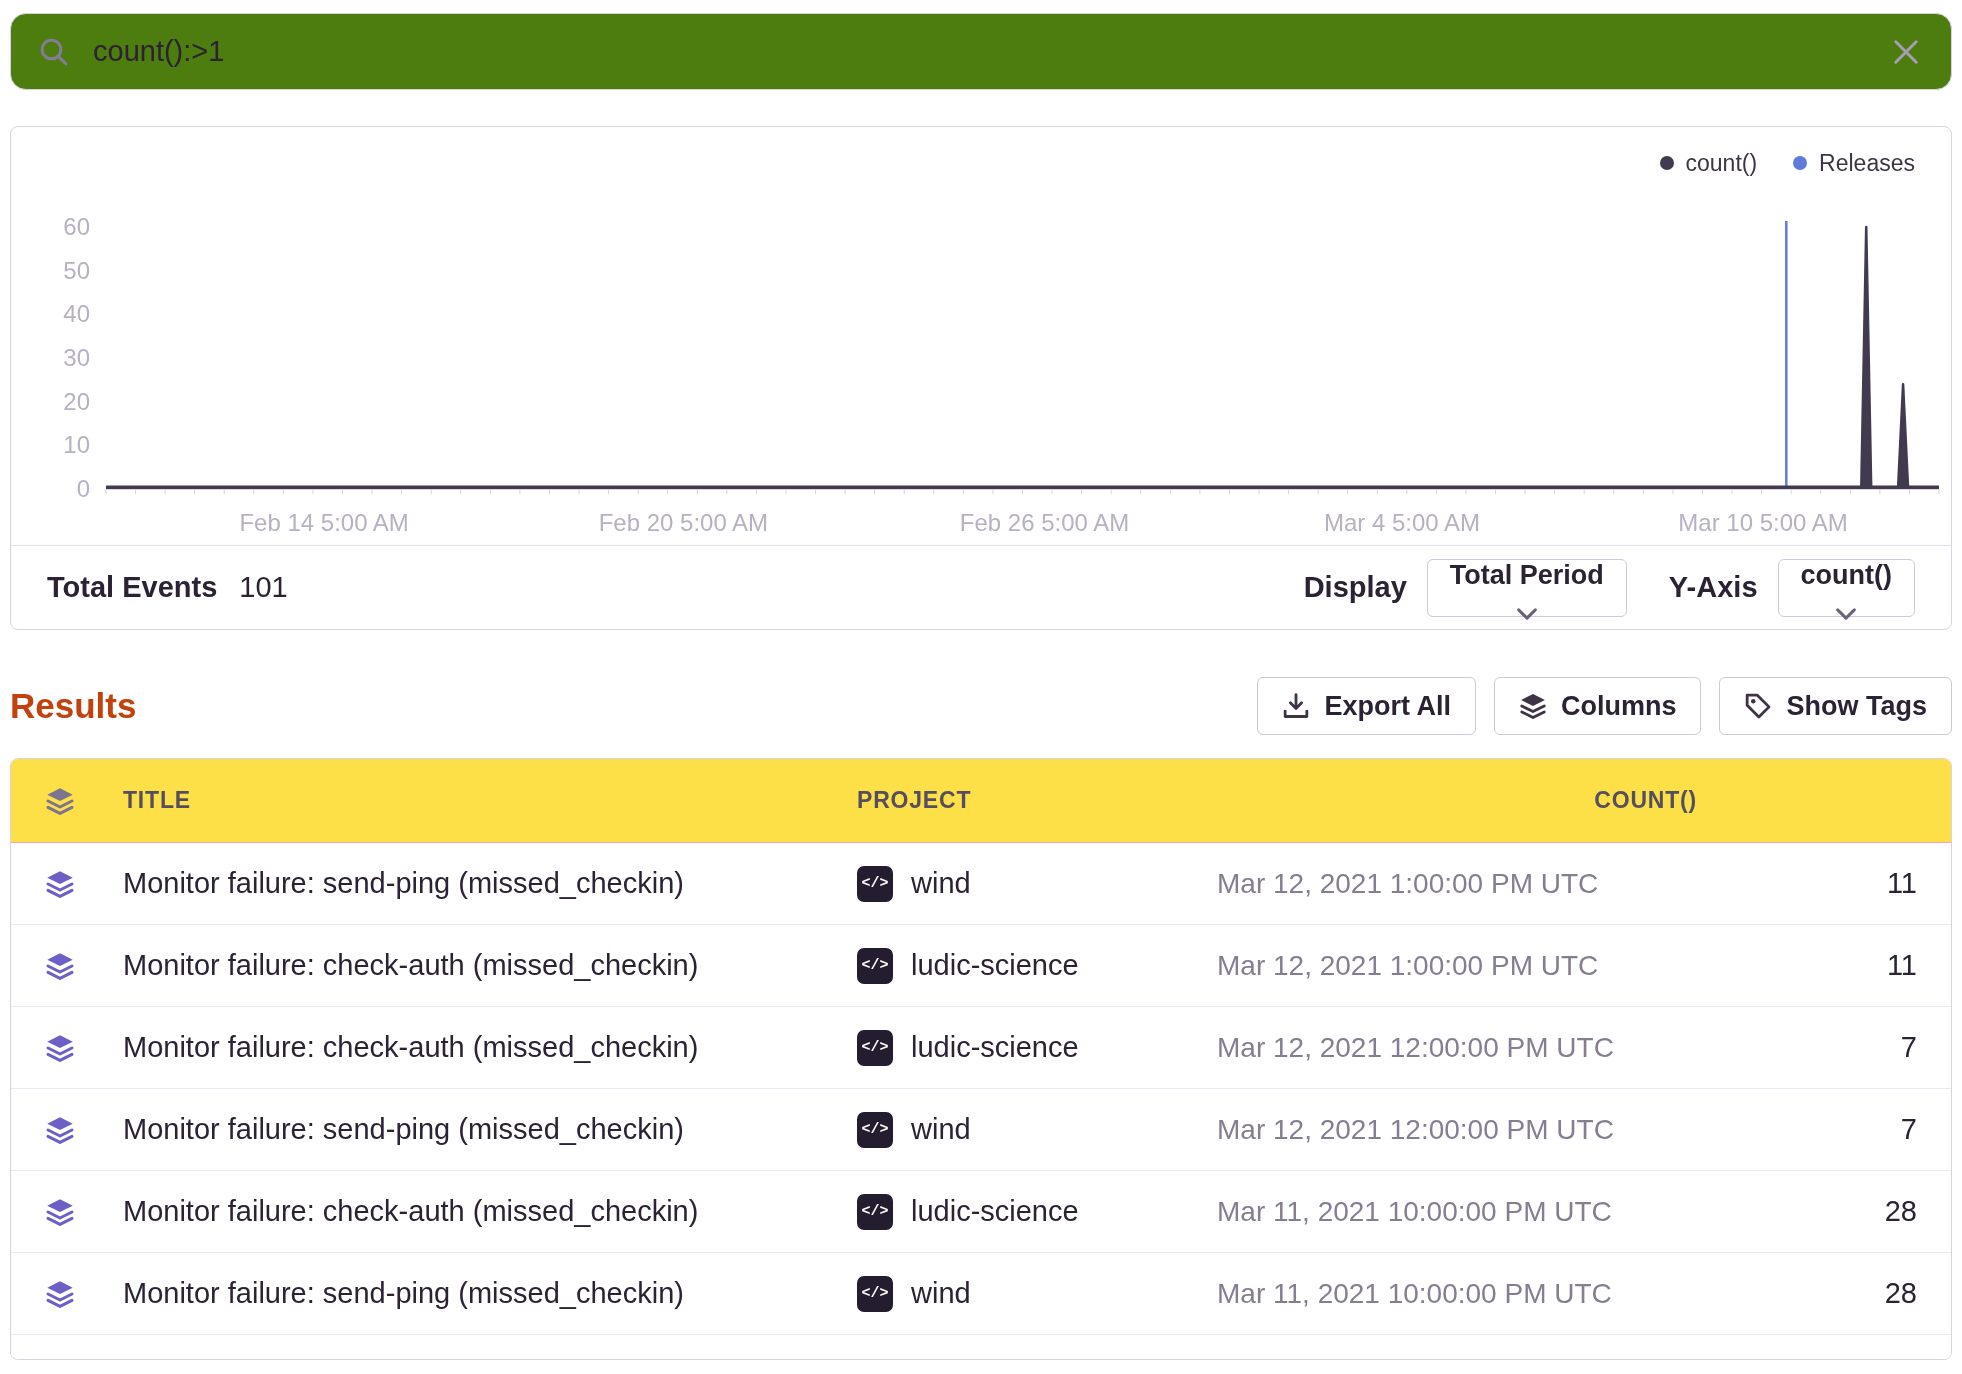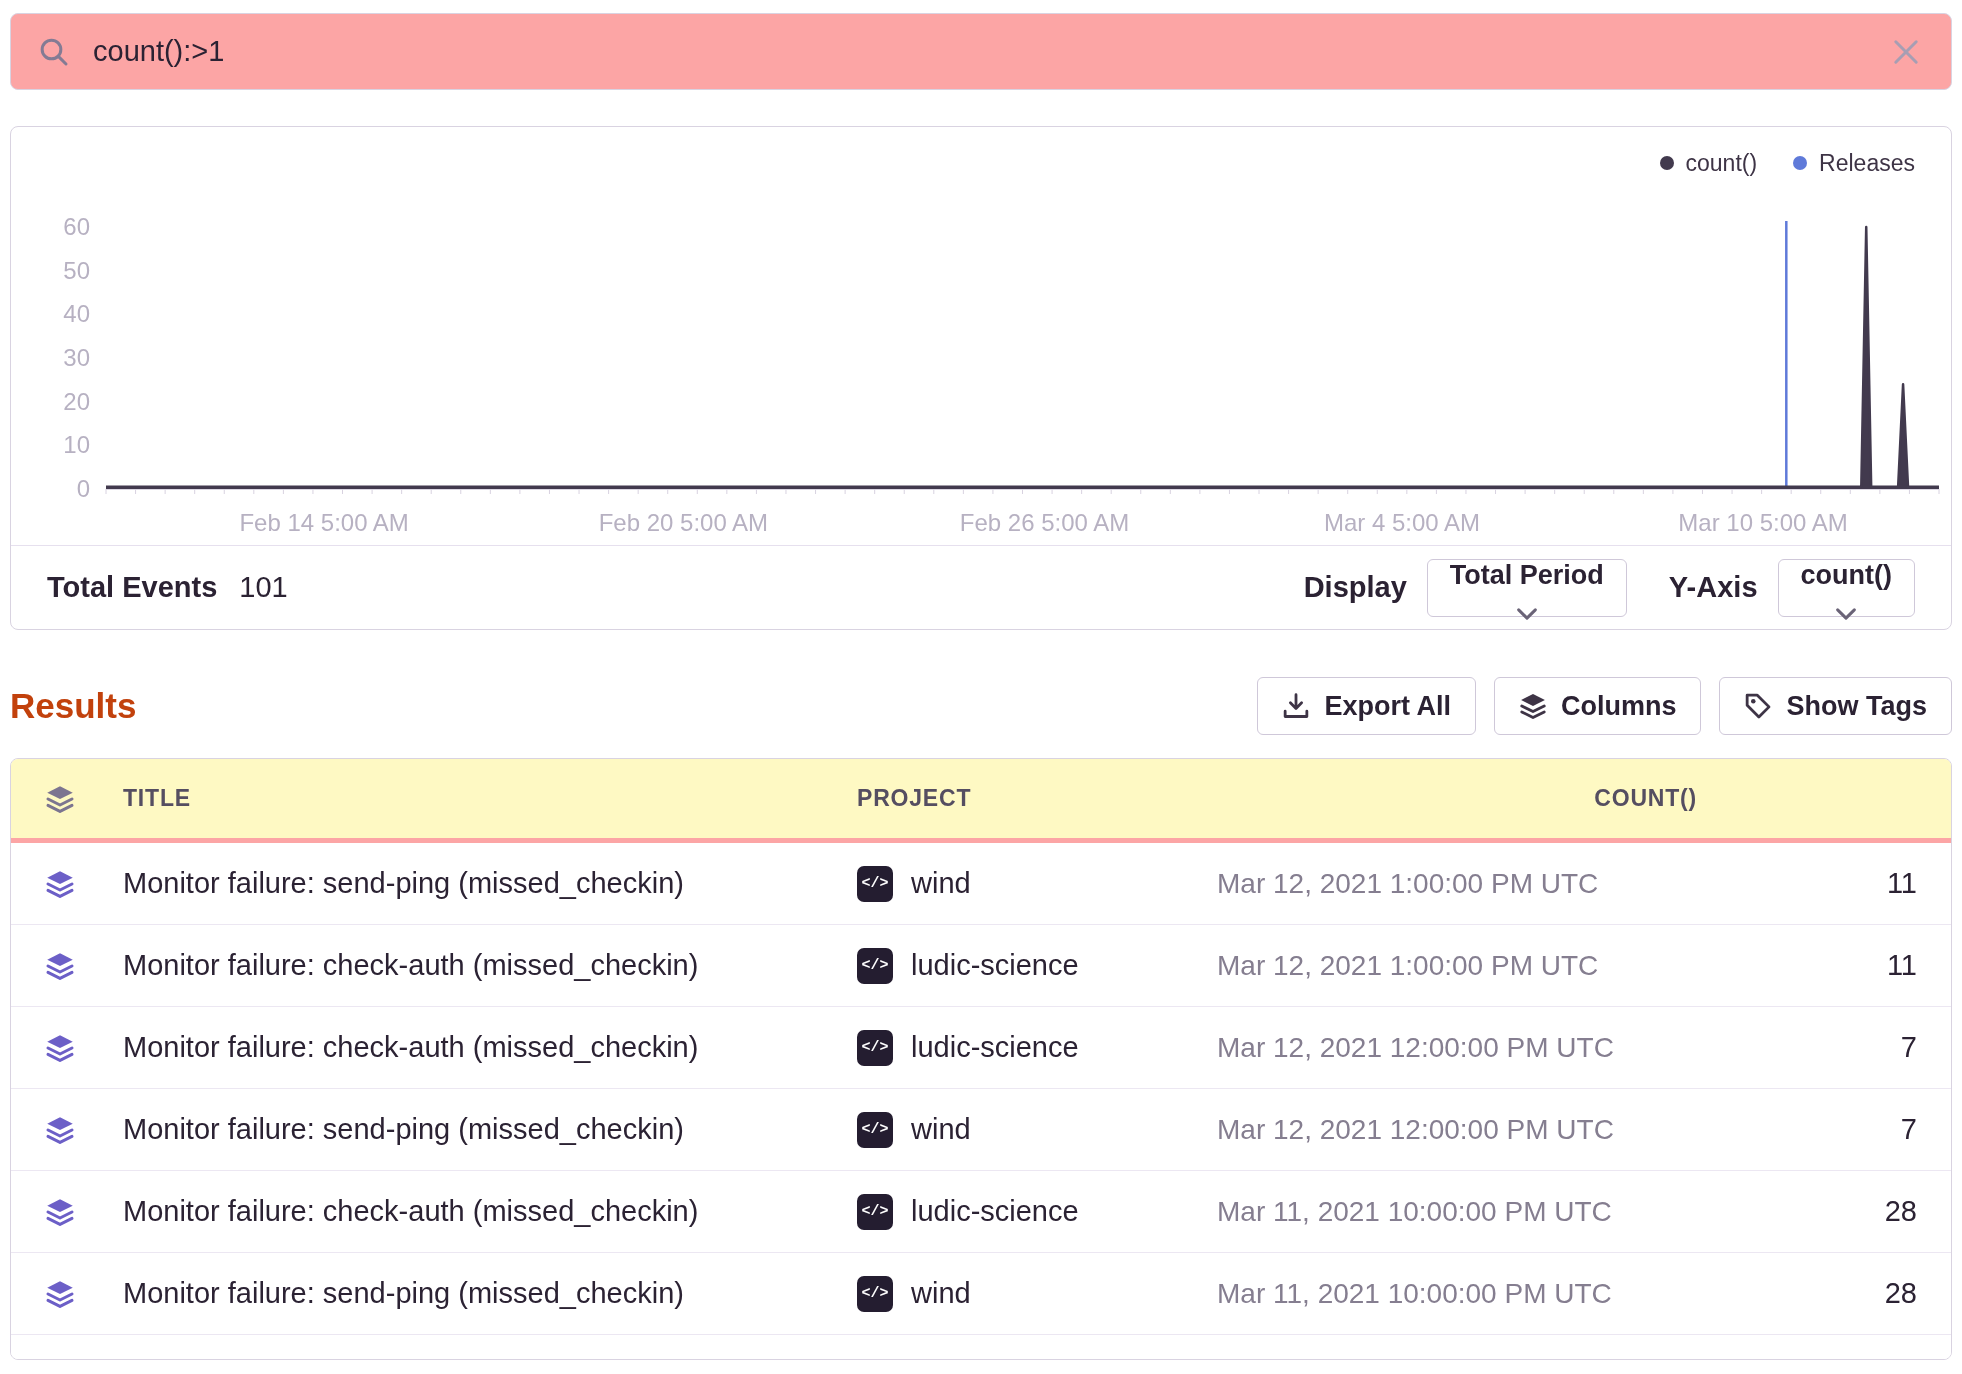--- a/index.html
+++ b/index.html
@@ -6,23 +6,23 @@
   html,body { margin:0; padding:0; background:#ffffff; }
   body {
     width:1962px; height:1374px; overflow:hidden;
     font-family:"Liberation Sans", sans-serif;
     color:#2b2233;
   }
 
   
   .search-bar{
     margin:13px 10px 0; height:77px;
-    border:1px solid #d9d3e1; border-radius:8px;
+    border:1px solid #d9d3e1; border-radius:16px;
     display:flex; align-items:center; gap:22px; padding:0 28px;
-    background:#fca5a5;
+    background:#4d7c0f;
     justify-content:space-between;
   }
   .search-bar .sicon{ color:#847b94; display:flex; }
   .search-bar input{
     flex:1; border:none; outline:none; font-family:inherit;
     font-size:29px; color:#2b2233; background:transparent;
   }
   .search-bar .clear{ color:#a79eb3; display:flex; cursor:pointer; background:none; border:none; padding:4px; }
 
   
@@ -77,21 +77,21 @@
   .rtable{
     margin:0 10px; border:1px solid #d9d3e1; border-radius:8px;
     overflow:hidden; background:#fff;
   }
   .thead, .trow{
     display:grid;
     grid-template-columns:78px 734px 360px 1fr 220px;
     align-items:center; padding:0 34px;
   }
   .thead{
-    background:#fef9c3; height:84px; border-bottom:5px solid #fca5a5;
+    background:#fde047; height:84px; border-bottom:1px solid #fca5a5;
     font-size:23px; font-weight:700; letter-spacing:0.8px; color:#554e61;
   }
   .thead .hcell{ display:flex; align-items:center; cursor:pointer; }
   .thead .hcount{ justify-content:flex-end; }
   .sort-arrow{ color:#6C5FC7; font-size:26px; margin-left:10px; font-weight:400; }
   .trow{ height:82px; border-bottom:1px solid #ece7f2; cursor:pointer; }
   .cell-title{ font-size:29px; color:#2b2233; white-space:nowrap; overflow:hidden; text-overflow:ellipsis; }
   .cell-project{ display:flex; align-items:center; gap:18px; font-size:29px; color:#2b2233; }
   .proj-badge{
     width:36px; height:36px; border-radius:7px; background:#241d30;

